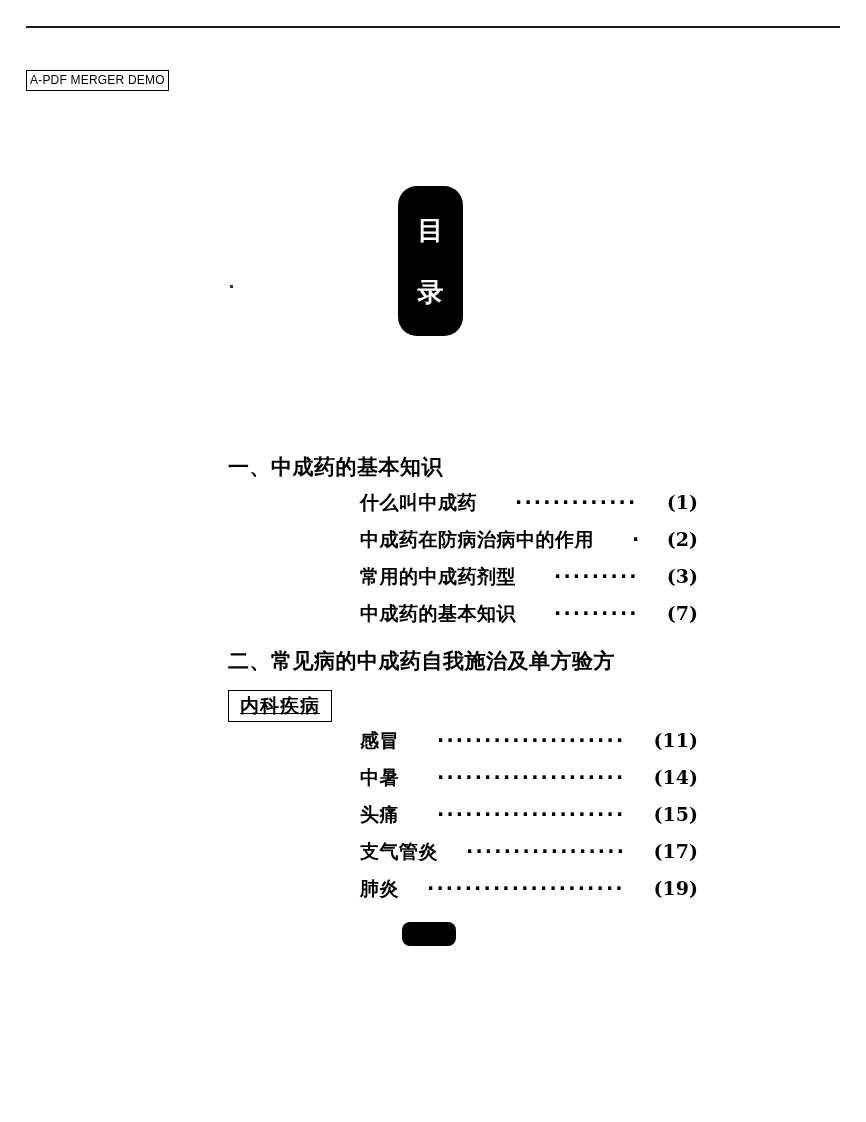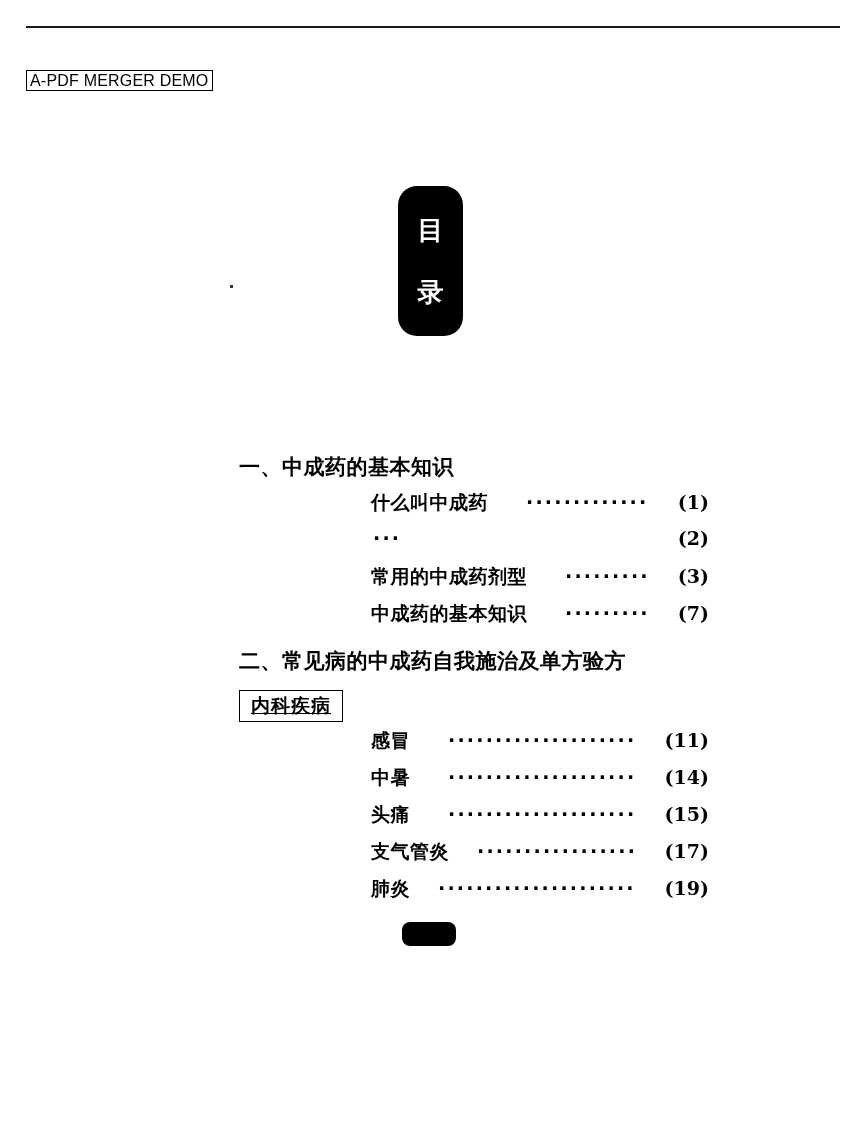--- a/index.html
+++ b/index.html
@@ -33,21 +33,21 @@
     top: 70px;
     height: 21px;
     padding: 0 3px;
     border: 1px solid #000000;
     display: flex;
     align-items: center;
     box-sizing: border-box;
   }
   .demo-box-label {
     font-family: "Liberation Sans", sans-serif;
-    font-size: 16px;
+    font-size: 12px;
     line-height: 17px;
     letter-spacing: 0.2px;
     white-space: nowrap;
     color: #000000;
   }
 
   
   .title-plaque {
     position: absolute;
     left: 398px;
@@ -76,21 +76,21 @@
     left: 230px;
     top: 285px;
     width: 3px;
     height: 3px;
     background: #3a3430;
   }
 
   
   .toc {
     position: absolute;
-    left: 239px;
+    left: 228px;
     top: 452px;
     width: 470px;
   }
 
   .section-heading {
     font-family: "DejaVu Sans", sans-serif;
     font-weight: 700;
     font-size: 21px;
     line-height: 30px;
     letter-spacing: 0.5px;
@@ -187,20 +187,21 @@
 
   
   <div class="section-heading">一、中成药的基本知识</div>
   <div class="group">
     <div class="entry gap-wide">
       <span class="entry-title">什么叫中成药</span>
       <span class="entry-leader">·······················</span>
       <span class="entry-page">(1)</span>
     </div>
     <div class="entry gap-wide">
+      <span class="entry-title">中成药在防病治病中的作用</span>
       <span class="entry-leader">···</span>
       <span class="entry-page">(2)</span>
     </div>
     <div class="entry gap-wide">
       <span class="entry-title">常用的中成药剂型</span>
       <span class="entry-leader">···············</span>
       <span class="entry-page">(3)</span>
     </div>
     <div class="entry gap-wide">
       <span class="entry-title">中成药的基本知识</span>

